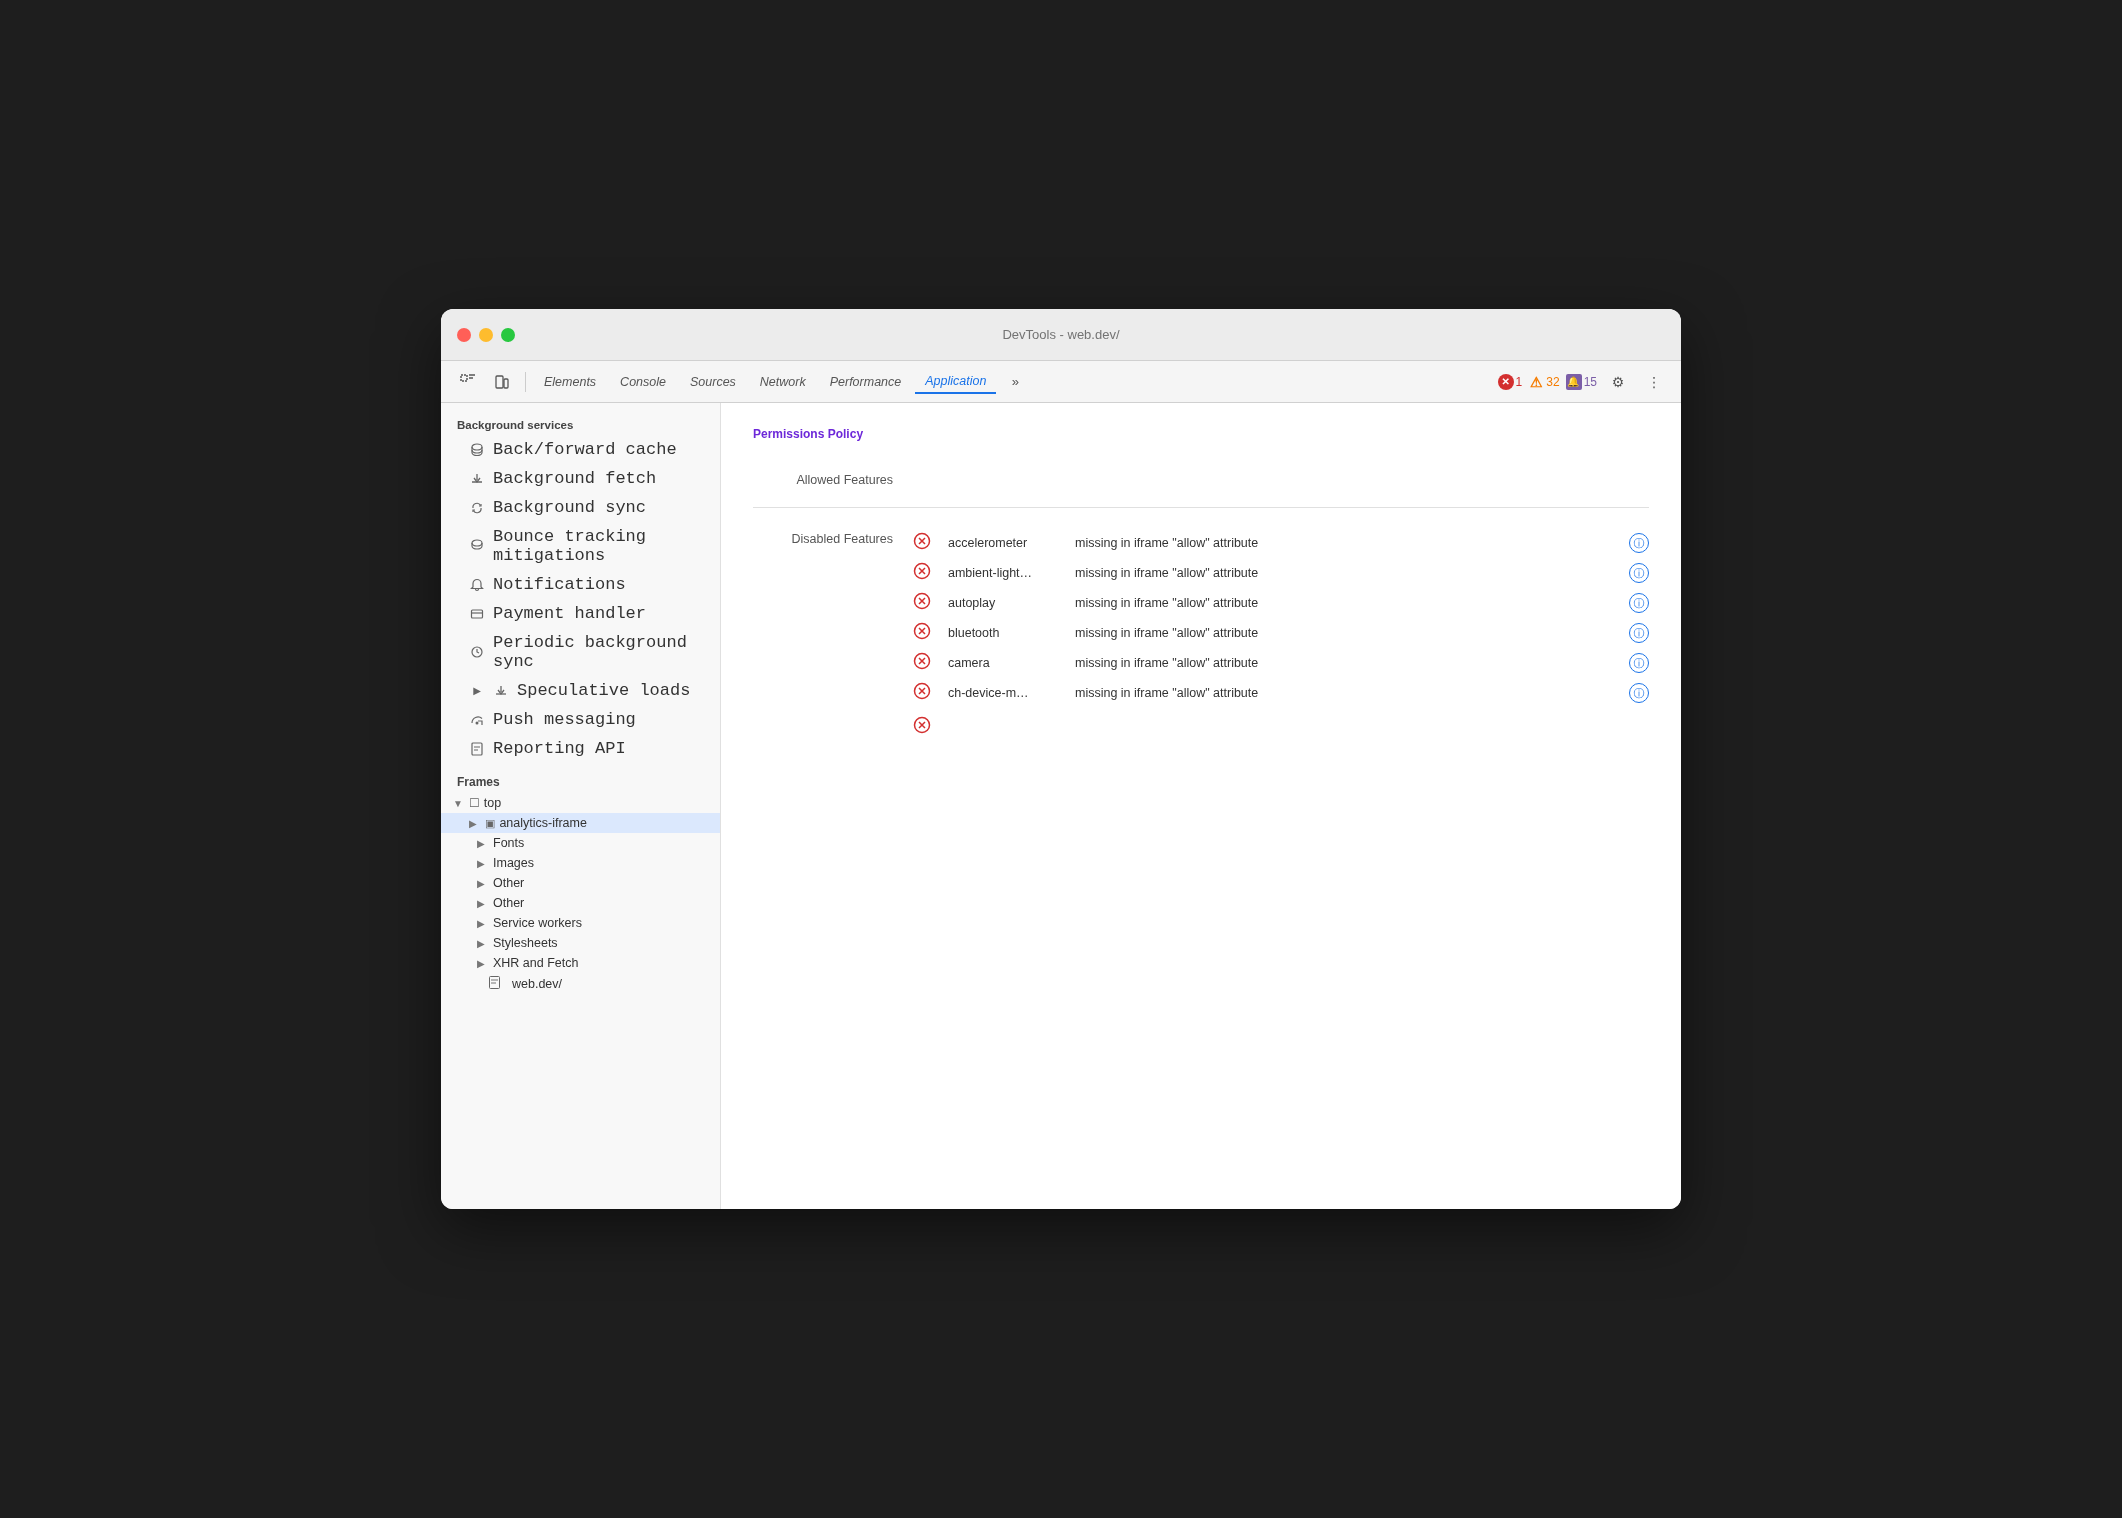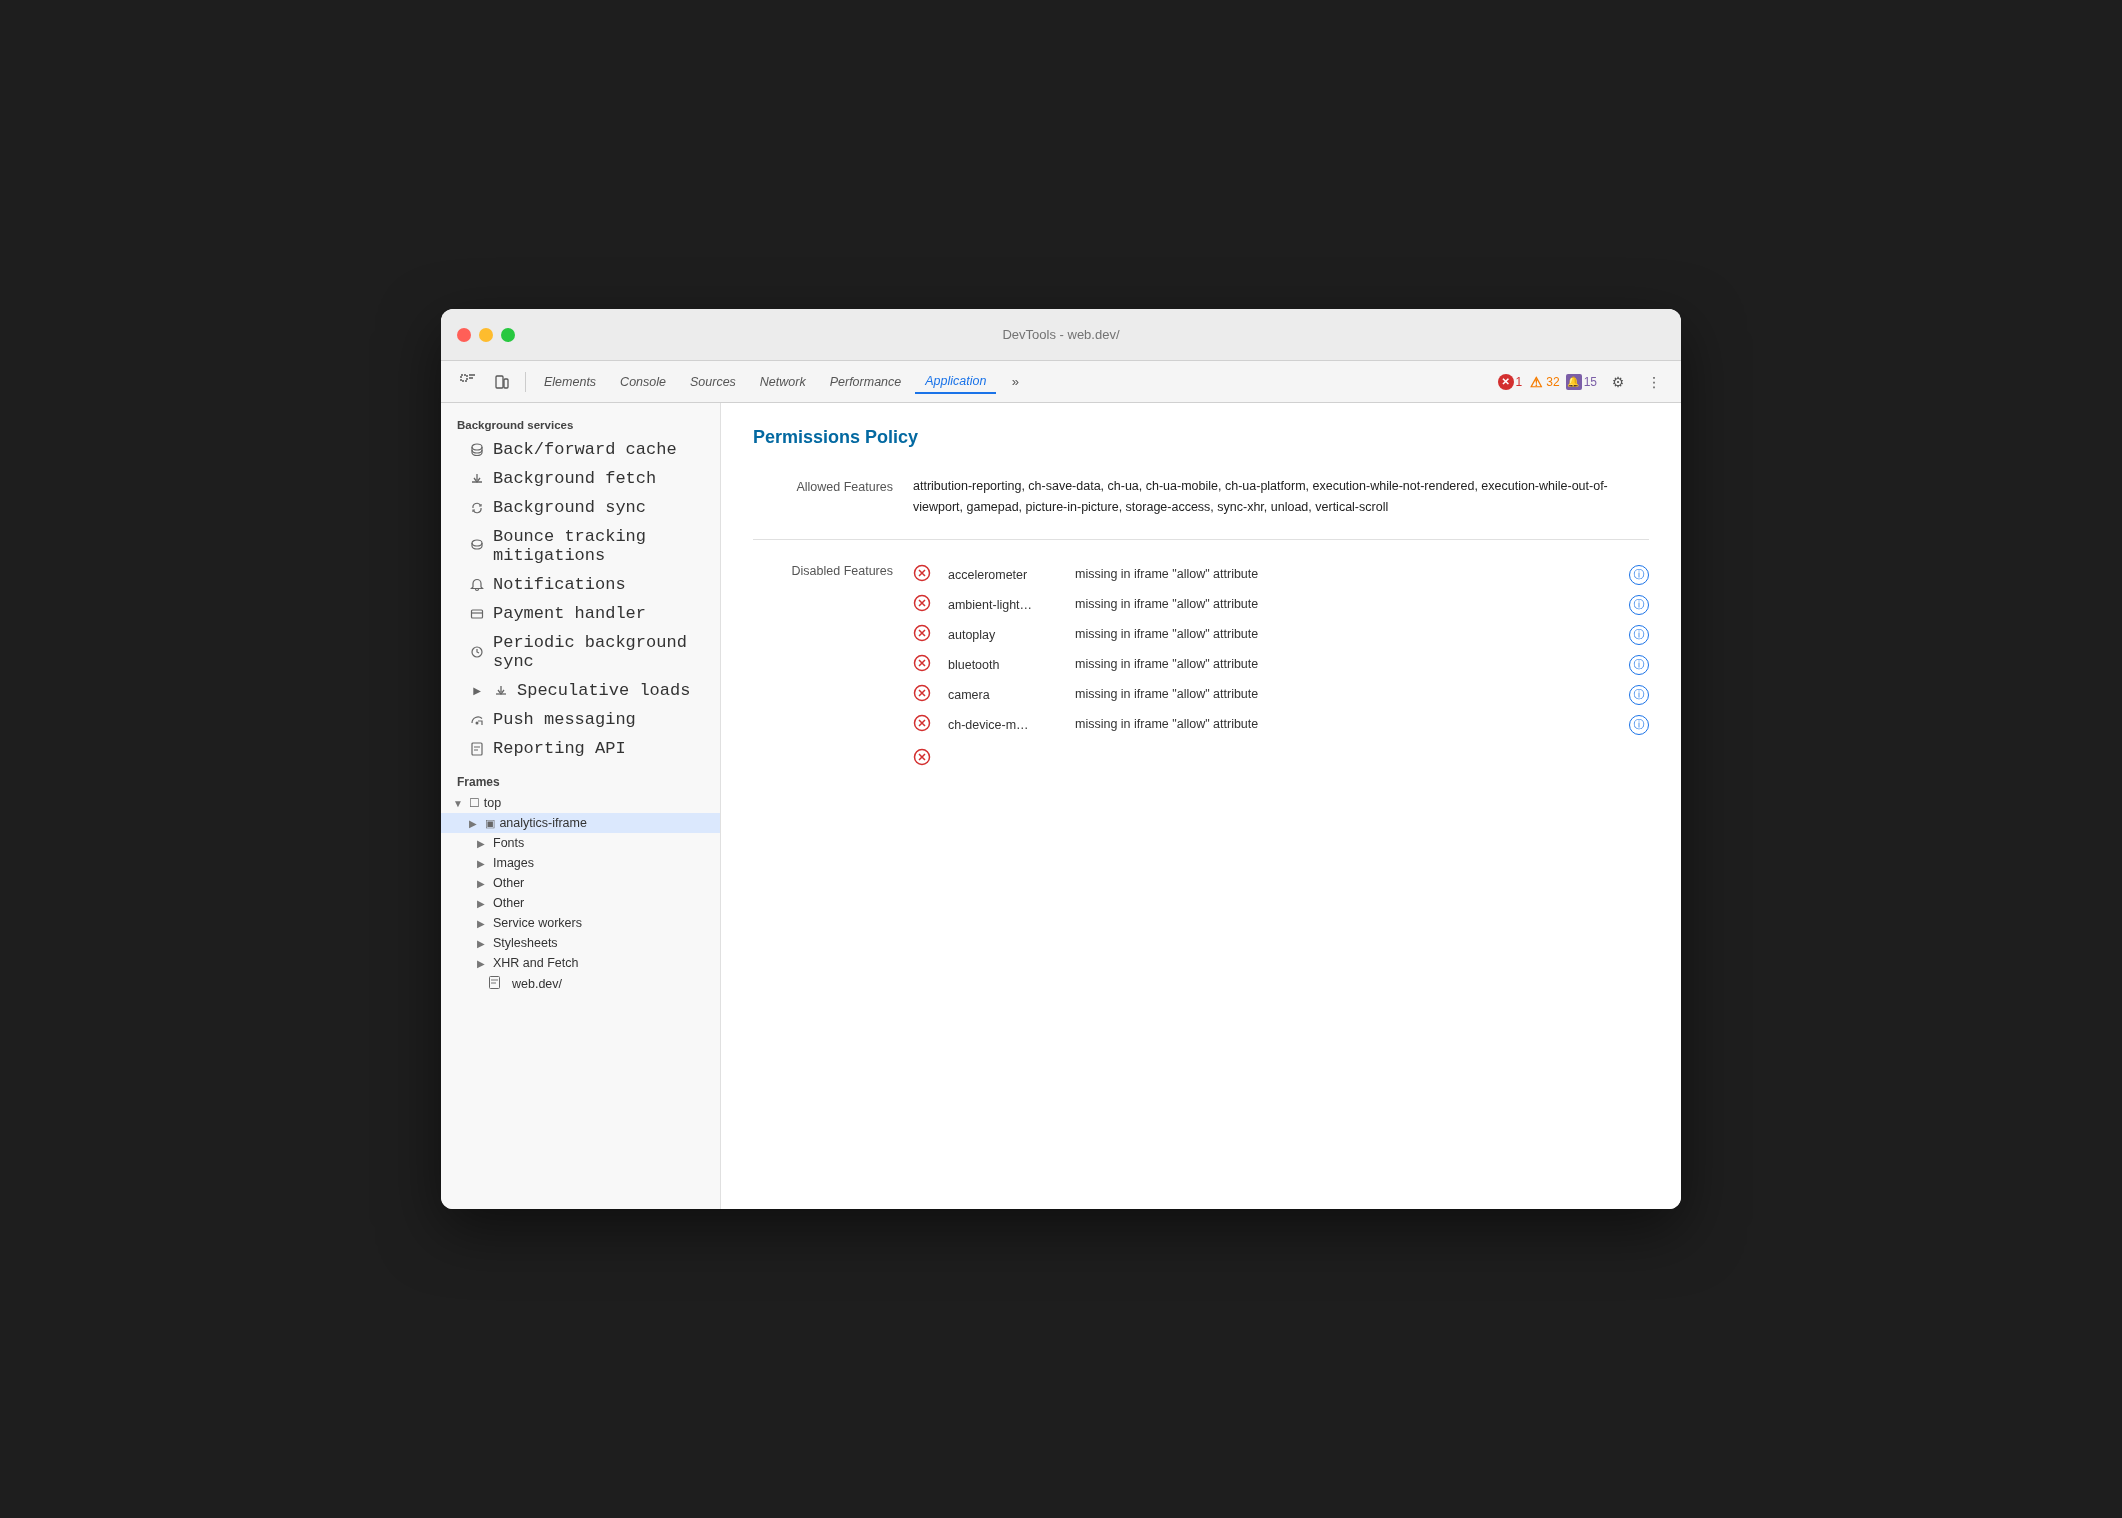--- a/index.html
+++ b/index.html
@@ -201,23 +201,23 @@
       color: #666;
     }
     
     .panel {
       flex: 1;
       overflow-y: auto;
       padding: 24px 32px;
       background: #ffffff;
     }
     .panel-title {
-      font-size: 18px;
+      font-size: 12px;
       font-weight: 600;
-      color: #0369a1;
+      color: #6d28d9;
       margin-bottom: 20px;
     }
     .info-link {
       width: 20px;
       height: 20px;
       border-radius: 50%;
       border: 1.5px solid #1a73e8;
       display: flex;
       align-items: center;
       justify-content: center;
@@ -502,21 +502,20 @@
         </span>
         <span>web.dev/</span>
       </div>
     </div>
 
     <div class="panel">
       <div class="panel-title">Permissions Policy</div>
 
       <div class="perm-section">
         <div class="perm-section-label">Allowed Features</div>
-        <div class="perm-section-content" style="font-size:12.5px;line-height:1.7;color:#222;">attribution-reporting, ch-save-data, ch-ua, ch-ua-mobile, ch-ua-platform, execution-while-not-rendered, execution-while-out-of-viewport, gamepad, picture-in-picture, storage-access, sync-xhr, unload, vertical-scroll</div>
       </div>
 
       <hr class="panel-divider">
 
       <div class="perm-section">
         <div class="perm-section-label">Disabled Features</div>
         <div class="perm-section-content">
 
           <div class="df-row">
             <div class="df-icon">

